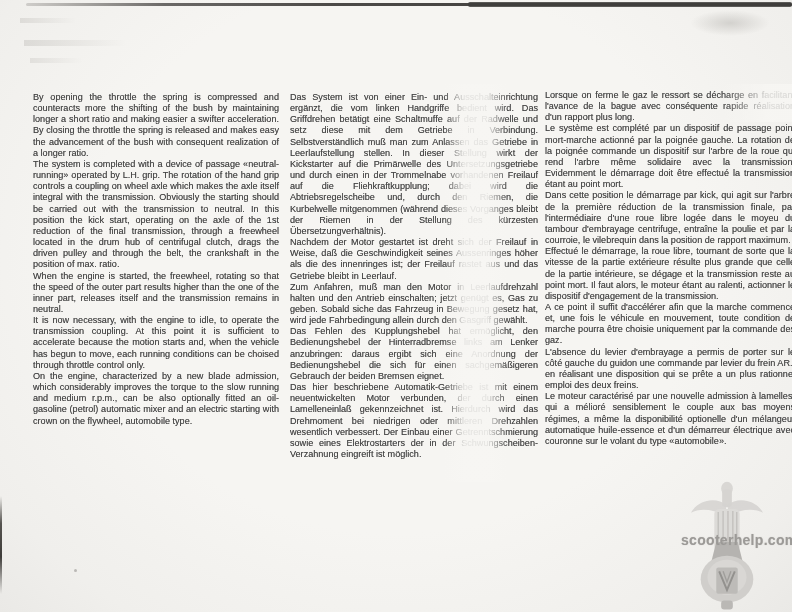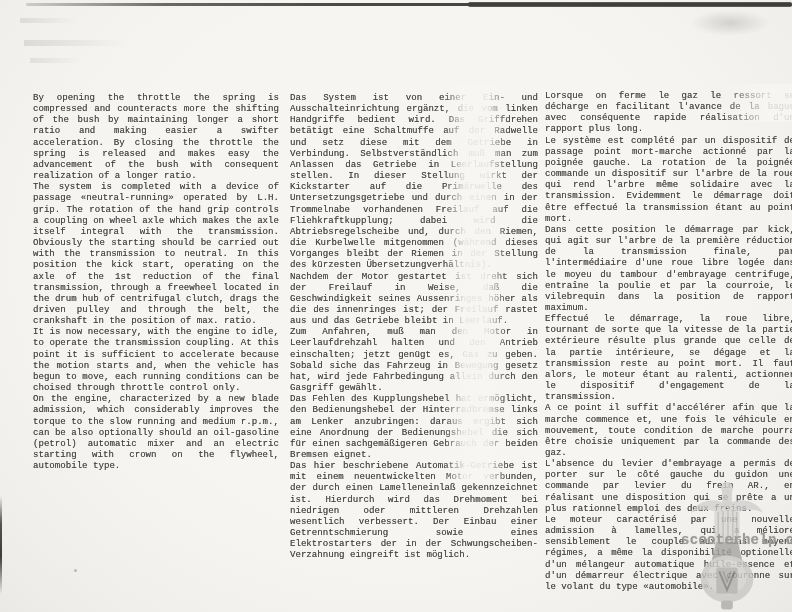--- a/index.html
+++ b/index.html
@@ -1,21 +1,21 @@
 <!DOCTYPE html>
 <html><head>
 <meta charset="utf-8">
 <style>
   html,body{margin:0;padding:0;background:#e8e7e5;}
   .page{
     position:relative;
     width:792px;height:612px;
     overflow:hidden;
     background:radial-gradient(ellipse at 50% 42%, #f6f5f2 55%, #f0efec 85%, #eae9e6 100%);
-    font-family:Liberation Mono, monospace;
+    font-family:Liberation Sans, sans-serif;
   }
   
   .edge-top{
     position:absolute;left:26px;top:3px;right:0;height:3px;
     background:linear-gradient(90deg,#cfcdca 0%,#a8a6a3 7%,#6b6967 18%,#4c4a48 40%,#3b3a38 100%);
     border-radius:2px;
   }
   .edge-top-thick{
     position:absolute;left:468px;top:2px;right:0;height:5px;
     background:#403e3c;opacity:.85;border-radius:2px;
@@ -79,22 +79,23 @@
   <div class="edge-top"></div>
   <div class="edge-top-thick"></div>
   <div class="edge-left"></div>
   <div class="smudge-tl"></div>
   <div class="smudge-tr"></div>
   <div class="speck"></div>
 
   <div class="col col-en" lang="en">
     <p>By opening the throttle the spring is compressed and counteracts more the shifting of the bush by maintaining longer a short ratio and making easier a swifter acceleration. By closing the throttle the spring is released and makes easy the advancement of the bush with consequent realization of a longer ratio.</p>
     <p>The system is completed with a device of passage «neutral-running» operated by L.H. grip. The rotation of the hand grip controls a coupling on wheel axle which makes the axle itself integral with the transmission. Obviously the starting should be carried out with the transmission to neutral. In this position the kick start, operating on the axle of the 1st reduction of the final transmission, through a freewheel located in the drum hub of centrifugal clutch, drags the driven pulley and through the belt, the crankshaft in the position of max. ratio.</p>
+    <p>When the engine is started, the freewheel, rotating so that the speed of the outer part results higher than the one of the inner part, releases itself and the transmission remains in neutral.</p>
     <p>It is now necessary, with the engine to idle, to operate the transmission coupling. At this point it is sufficient to accelerate because the motion starts and, when the vehicle has begun to move, each running conditions can be choised through throttle control only.</p>
-    <p>On the engine, characterized by a new blade admission, which considerably improves the torque to the slow running and medium r.p.m., can be also optionally should an oil-gasoline (petrol) automatic mixer and an electric starting with crown on the flywheel, automobile type.</p>
+    <p>On the engine, characterized by a new blade admission, which considerably improves the torque to the slow running and medium r.p.m., can be also optionally fitted an oil-gasoline (petrol) automatic mixer and an electric starting with crown on the flywheel, automobile type.</p>
   </div>
 
   <div class="col col-de" lang="de">
     <p>Das System ist von einer Ein- und Ausschalteinrichtung ergänzt, die vom linken Handgriffe bedient wird. Das Griffdrehen betätigt eine Schaltmuffe auf der Radwelle und setz diese mit dem Getriebe in Verbindung. Selbstverständlich muß man zum Anlassen das Getriebe in Leerlaufstellung stellen. In dieser Stellung wirkt der Kickstarter auf die Primärwelle des Untersetzungsgetriebe und durch einen in der Trommelnabe vorhandenen Freilauf auf die Fliehkraftkupplung; dabei wird die Abtriebsregelscheibe und, durch den Riemen, die Kurbelwelle mitgenommen (während dieses Vorganges bleibt der Riemen in der Stellung des kürzesten Übersetzungverhältnis).</p>
     <p>Nachdem der Motor gestartet ist dreht sich der Freilauf in Weise, daß die Geschwindigkeit seines Aussenringes höher als die des innenringes ist; der Freilauf rastet aus und das Getriebe bleibt in Leerlauf.</p>
     <p>Zum Anfahren, muß man den Motor in Leerlaufdrehzahl halten und den Antrieb einschalten; jetzt genügt es, Gas zu geben. Sobald siche das Fahrzeug in Bewegung gesetz hat, wird jede Fahrbedingung allein durch den Gasgriff gewählt.</p>
     <p>Das Fehlen des Kupplungshebel hat ermöglicht, den Bedienungshebel der Hinterradbremse links am Lenker anzubringen: daraus ergibt sich eine Anordnung der Bedienungshebel die sich für einen sachgemäßigeren Gebrauch der beiden Bremsen eignet.</p>
     <p>Das hier beschriebene Automatik-Getriebe ist mit einem neuentwickelten Motor verbunden, der durch einen Lamelleneinlaß gekennzeichnet ist. Hierdurch wird das Drehmoment bei niedrigen oder mittleren Drehzahlen wesentlich verbessert. Der Einbau einer Getrenntschmierung sowie eines Elektrostarters der in der Schwungscheiben-Verzahnung eingreift ist möglich.</p>
   </div>
 

